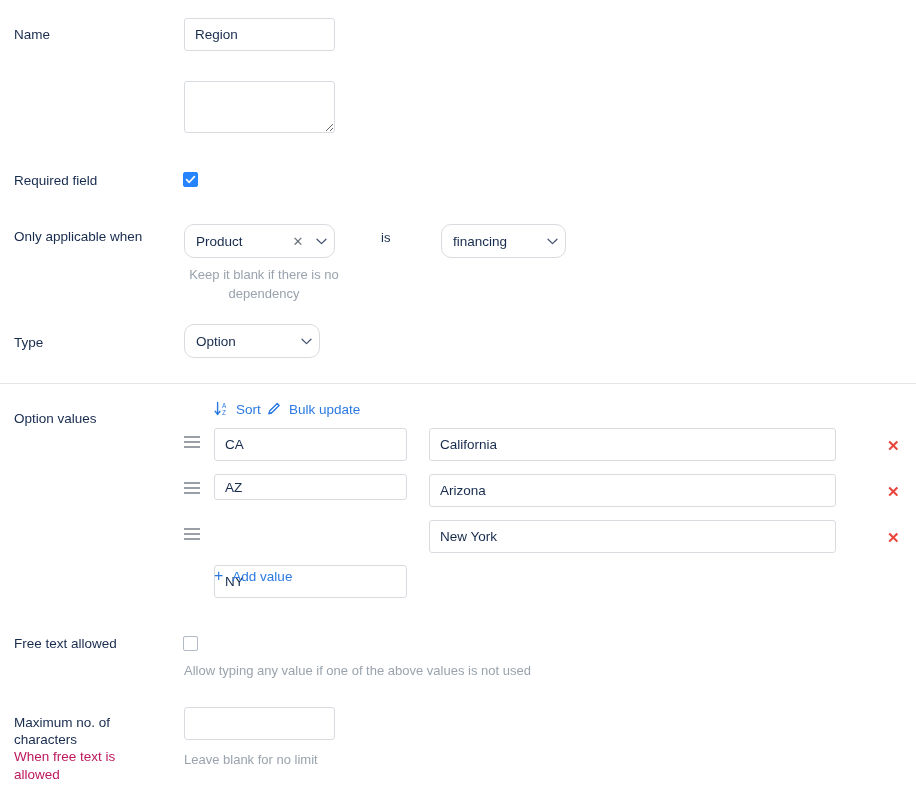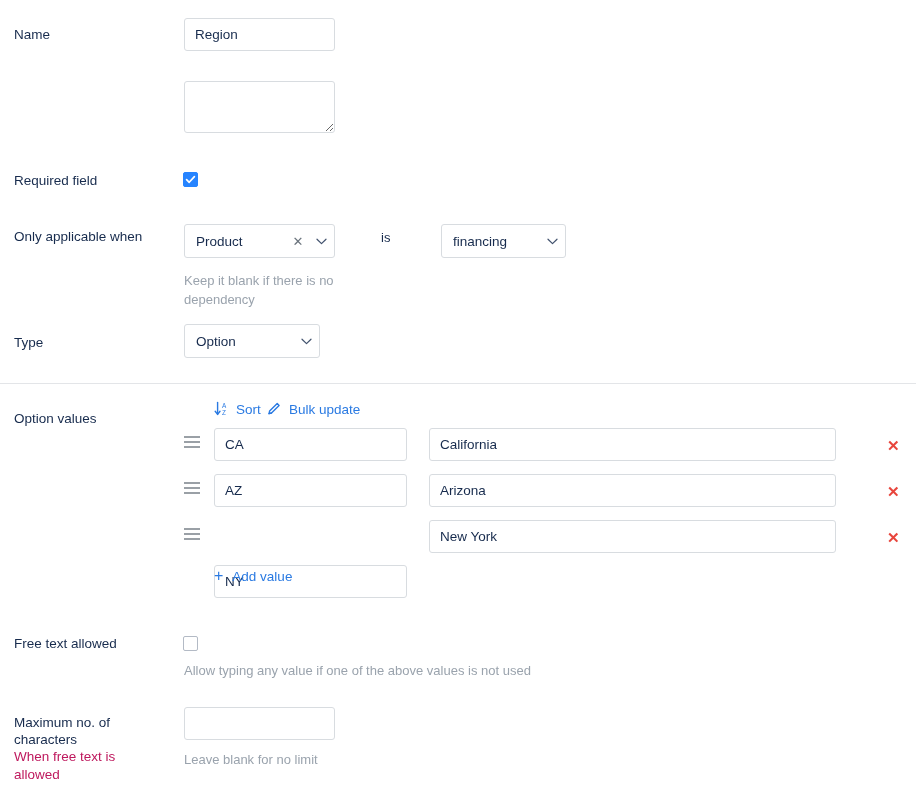--- a/index.html
+++ b/index.html
@@ -58,21 +58,21 @@
     padding: 7px 10px;
     resize: vertical;
     line-height: 17px;
   }
 
   
   .sel {
     position: absolute;
     box-sizing: border-box;
     border: 1px solid #d8dce0;
-    border-radius: 3px;
+    border-radius: 10px;
     background: #fff;
     display: flex;
     align-items: center;
     cursor: default;
   }
   .sel .sel-val {
     flex: 1 1 auto;
     padding-left: 11px;
     font-size: 13.5px;
     color: #172b4d;
@@ -225,21 +225,21 @@
 
     <div class="sel" style="left:441px; top:18px; width:125px; height:34px;">
       <span class="sel-val">financing</span>
       <span class="chev">
         <svg width="11" height="7" viewBox="0 0 11 7" aria-hidden="true">
           <path d="M1 1.2 L5.5 5.6 L10 1.2" fill="none" stroke="#42526e" stroke-width="1.2" stroke-linecap="round" stroke-linejoin="round"></path>
         </svg>
       </span>
     </div>
 
-    <div class="hint" style="left:184px; top:65px; width:160px;">Keep it blank if there is no dependency</div>
+    <div class="hint" style="left:184px; top:59px; width:160px;text-align:center;">Keep it blank if there is no dependency</div>
   </div>
 
   <div class="row" style="top:322px;height:61px;">
     <div class="label" style="top:12px;">Type</div>
     <div class="sel" style="left:184px; top:2px; width:136px; height:34px;">
       <span class="sel-val">Option</span>
       <span class="chev">
         <svg width="11" height="7" viewBox="0 0 11 7" aria-hidden="true">
           <path d="M1 1.2 L5.5 5.6 L10 1.2" fill="none" stroke="#42526e" stroke-width="1.2" stroke-linecap="round" stroke-linejoin="round"></path>
         </svg>
@@ -284,21 +284,21 @@
       <input class="tb" type="text" style="left: 429px; top: 44px; width: 407px; height: 33px;" value="California">
       <div class="del" style="left:887px; top:54px;">✕</div>
     </div>
 
     <div>
       <div class="drag" style="left:184px; top:98px;">
         <span></span>
           <span></span>
           <span></span>
       </div>
-      <input class="tb" type="text" style="left: 214px; top: 90px; width: 193px; height: 33px;" value="AZ">
+      <input class="tb" type="text" style="left: 214px; top: 90px; width: 193px; height: 26px;" value="AZ">
       <input class="tb" type="text" style="left: 429px; top: 90px; width: 407px; height: 33px;" value="Arizona">
       <div class="del" style="left:887px; top:100px;">✕</div>
     </div>
 
     <div>
       <div class="drag" style="left:184px; top:144px;">
         <span></span>
           <span></span>
           <span></span>
       </div>

